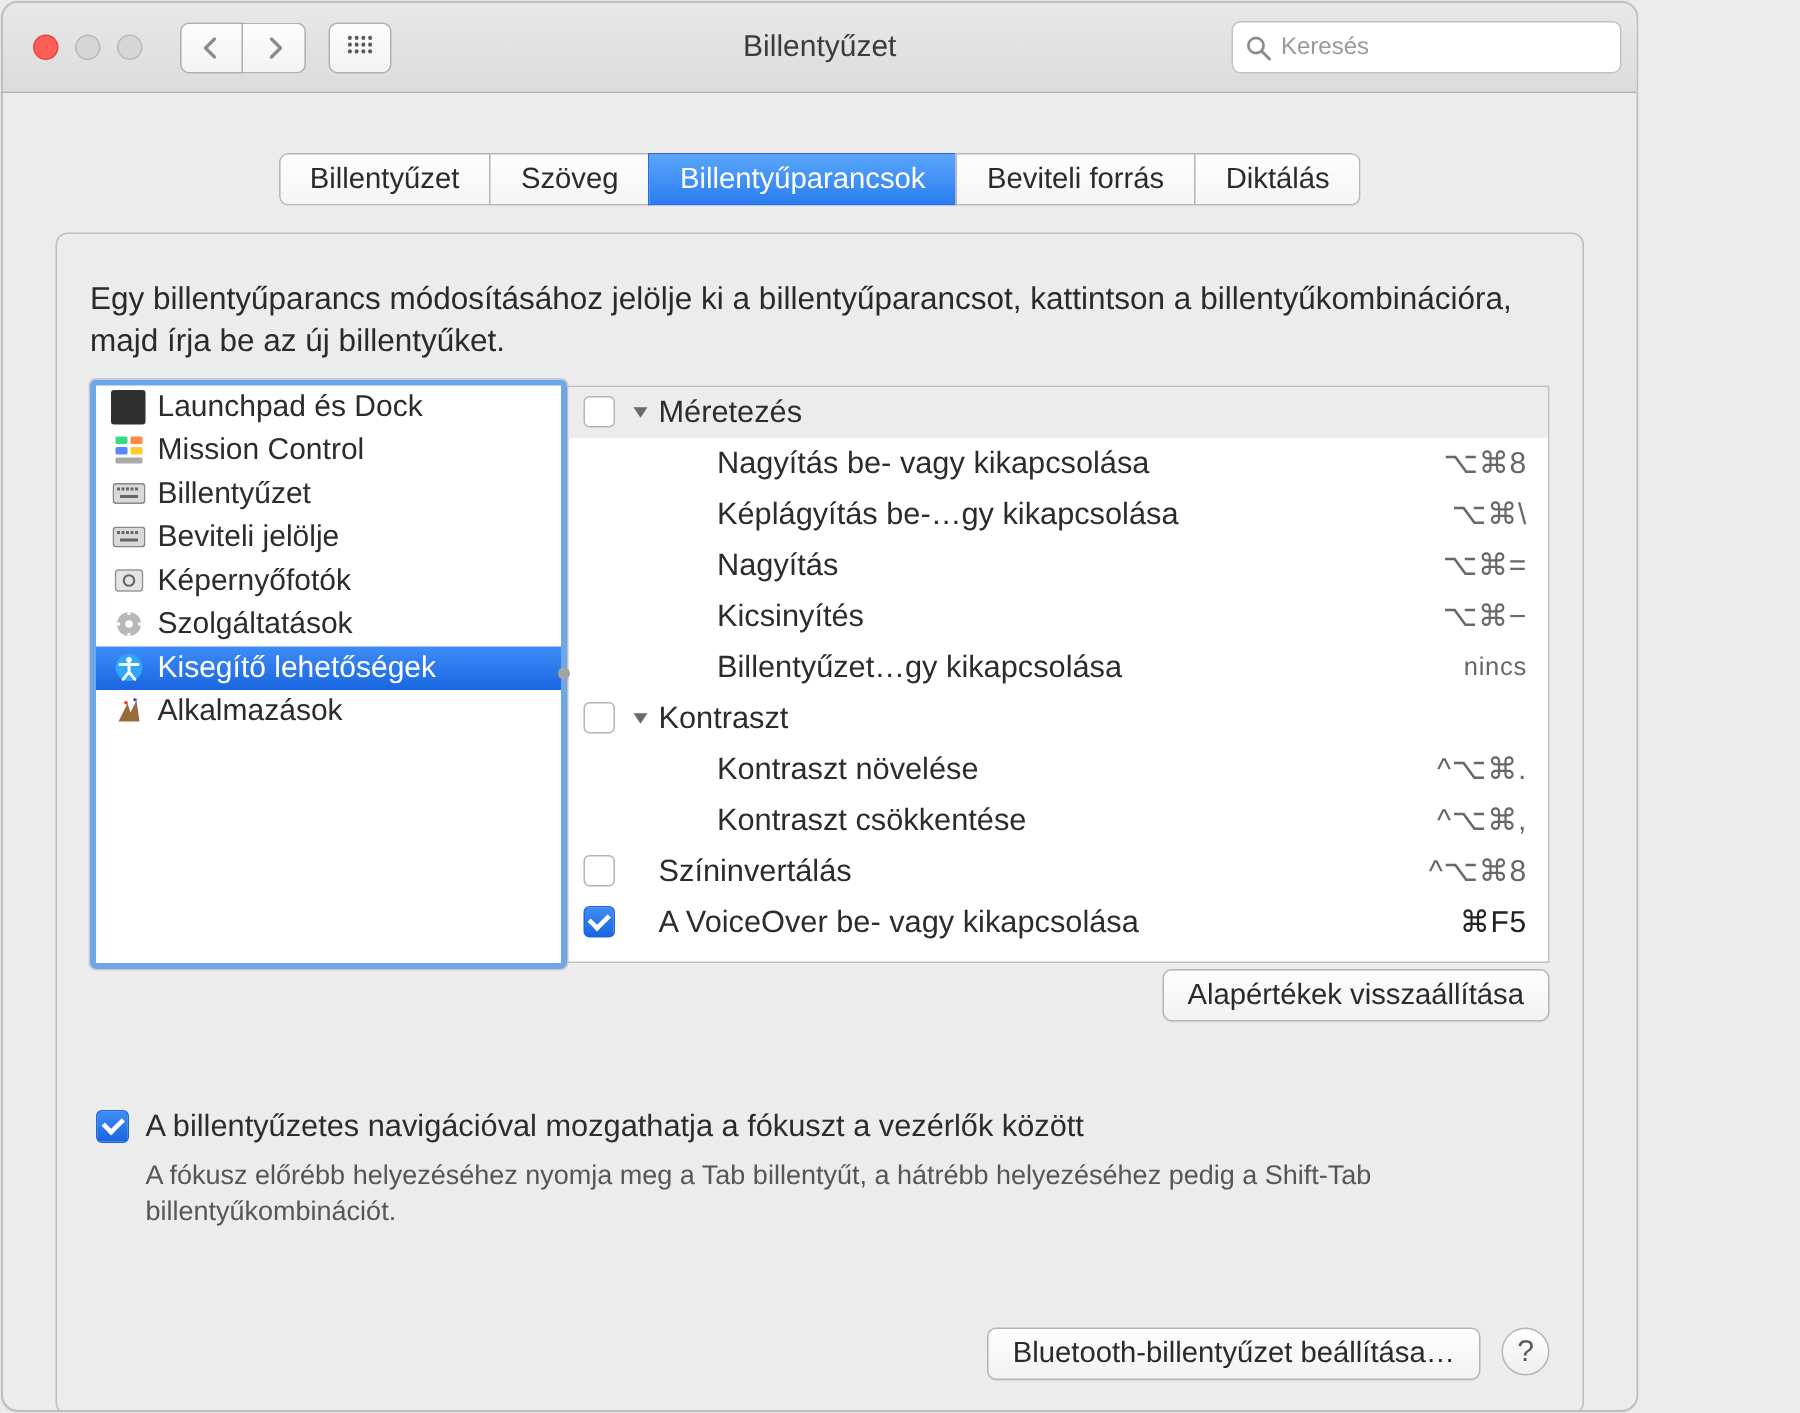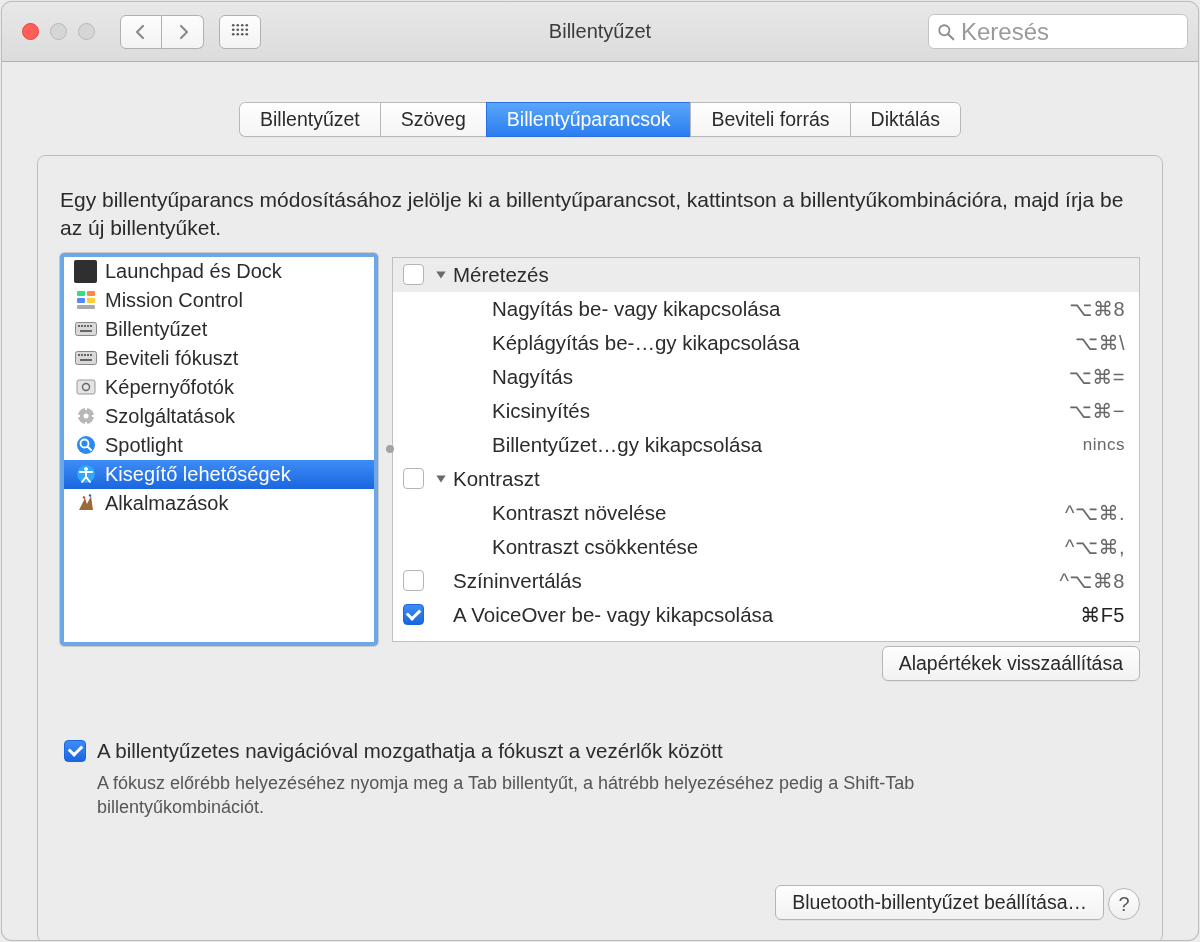--- a/index.html
+++ b/index.html
@@ -6,21 +6,21 @@
   body {
     font-family: -apple-system, "Helvetica Neue", Helvetica, Arial, sans-serif;
     background: #ececec;
     width: 1200px;
     height: 942px;
     overflow: hidden;
     font-size: 20px;
     color: #2c2c2c;
   }
   .window {
-    width: 1198px;
+    width: 1091px;
     height: 940px;
     background: #ececec;
     border-radius: 11px;
     border: 1px solid #bdbdbd;
     overflow: hidden;
     box-shadow: 0 0 1px rgba(0,0,0,0.2);
     margin: 1px;
   }
   .titlebar {
     height: 60px;
@@ -60,21 +60,21 @@
     pointer-events:none;
   }
   .searchbox {
     margin-left:auto;
     display:flex; align-items:center;
     width:260px; height:35px;
     background:#fff; border:1px solid #c3c3c3; border-radius:6px;
     padding:0 8px; color:#9a9a9a;
   }
   .searchbox svg{width:18px;height:18px;margin-right:6px;flex-shrink:0;}
-  .searchbox input{border:none;outline:none;font-size:24px;color:#0369a1;width:100%;background:transparent;}
+  .searchbox input{border:none;outline:none;font-size:16px;color:#0369a1;width:100%;background:transparent;}
   .searchbox input::placeholder{color:#9a9a9a;}
 
   .tabbar {
     display:flex; justify-content:center; margin-top:40px;
   }
   .tabbar-inner { display:flex; border-radius:6px; overflow:hidden; box-shadow:0 0.5px 0 rgba(0,0,0,0.05);}
   .tab {
     padding:5px 20px; font-size:19.5px;
     background:linear-gradient(#fefefe,#f5f5f5);
     border:1px solid #b7b7b7;
@@ -93,21 +93,21 @@
     border:1px solid #bdbdbd;
     border-radius:8px;
     background:#ececec;
     padding: 30px 22px 22px 22px;
     height: 788px;
   }
   .instruction {
     font-size:21px; line-height:1.35; color:#2a2a2a; margin-bottom:10px;
   }
   .split {
-    display:flex; gap:14px; position:relative;
+    display:flex; position:relative;
   }
   .sidebar {
     width:318px; height:393px;
     background:#fff;
     border:4px solid #6ea7e8;
     border-radius:4px;
     outline:1px solid #cacaca;
     overflow:hidden;
   }
   .sidebar-item{
@@ -170,22 +170,22 @@
   .focus-cb-row{ display:flex; align-items:center; gap:11px; font-size:20.5px;}
   .focus-cb{
     width:22px;height:22px;border-radius:4px;
     background:linear-gradient(#3e8cf7,#1a66e0);border:1px solid #1a66e0;
     display:flex;align-items:center;justify-content:center;flex-shrink:0;
   }
   .focus-cb::after{content:"";display:block;width:10px;height:6px;border-left:3px solid #fff;border-bottom:3px solid #fff;transform:rotate(-45deg) translate(1px,-1px);}
   .focus-help{ font-size:18px; color:#565656; margin-top:8px; margin-left:33px; line-height:1.35; max-width:980px;}
 
   .bottombar{
-    display:flex; justify-content:flex-end; align-items:flex-end;
-    gap:4px;
+    display:flex; justify-content:flex-end; align-items:flex-start;
+    gap:14px;
     position:absolute;
     bottom:22px; right:22px;
   }
   .help-btn{
     width:32px;height:32px;border-radius:50%;
     background:linear-gradient(#fefefe,#efefef);
     border:1px solid #b5b5b5;
     display:flex;align-items:center;justify-content:center;
     font-size:20px;color:#5b5b5b;
   }
@@ -296,21 +296,21 @@
                 <g fill="#666">
                   <rect x="3" y="3" width="2" height="2"></rect>
                   <rect x="6" y="3" width="2" height="2"></rect>
                   <rect x="9" y="3" width="2" height="2"></rect>
                   <rect x="12" y="3" width="2" height="2"></rect>
                   <rect x="15" y="3" width="2" height="2"></rect>
                   <rect x="5" y="8" width="12" height="2"></rect>
                 </g>
               </svg>
           </span>
-          <span>Beviteli fókuszt</span>
+          <span>Beviteli jelölje</span>
         </div>
         <div class="sidebar-item">
           <span class="sicon">
             <svg viewBox="0 0 20 20" width="20" height="20">
                 <rect x="1" y="3" width="18" height="14" rx="2" fill="#e4e4e4" stroke="#999"></rect>
                 <circle cx="10" cy="10" r="3.5" fill="none" stroke="#666" stroke-width="1.4"></circle>
               </svg>
           </span>
           <span>Képernyőfotók</span>
         </div>
@@ -322,30 +322,20 @@
                 <g stroke="#fff" stroke-width="2">
                   <line x1="10" y1="1" x2="10" y2="4"></line>
                   <line x1="10" y1="16" x2="10" y2="19"></line>
                   <line x1="1" y1="10" x2="4" y2="10"></line>
                   <line x1="16" y1="10" x2="19" y2="10"></line>
                 </g>
               </svg>
           </span>
           <span>Szolgáltatások</span>
         </div>
-        <div class="sidebar-item">
-          <span class="sicon">
-            <svg viewBox="0 0 20 20" width="20" height="20">
-                <circle cx="10" cy="10" r="9" fill="#2a8af2"></circle>
-                <circle cx="8.5" cy="8.5" r="4" fill="none" stroke="#fff" stroke-width="1.8"></circle>
-                <line x1="11.5" y1="11.5" x2="15" y2="15" stroke="#fff" stroke-width="2" stroke-linecap="round"></line>
-              </svg>
-          </span>
-          <span>Spotlight</span>
-        </div>
         <div class="sidebar-item selected">
           <span class="sicon">
             <svg viewBox="0 0 20 20" width="20" height="20">
                 <circle cx="10" cy="10" r="9" fill="#2a8af2"></circle>
                 <circle cx="10" cy="5" r="1.8" fill="#fff"></circle>
                 <path d="M4 8 L16 8 M10 8 L10 13 M10 13 L6 18 M10 13 L14 18" stroke="#fff" stroke-width="1.8" stroke-linecap="round" fill="none"></path>
               </svg>
           </span>
           <span>Kisegítő lehetőségek</span>
         </div>

